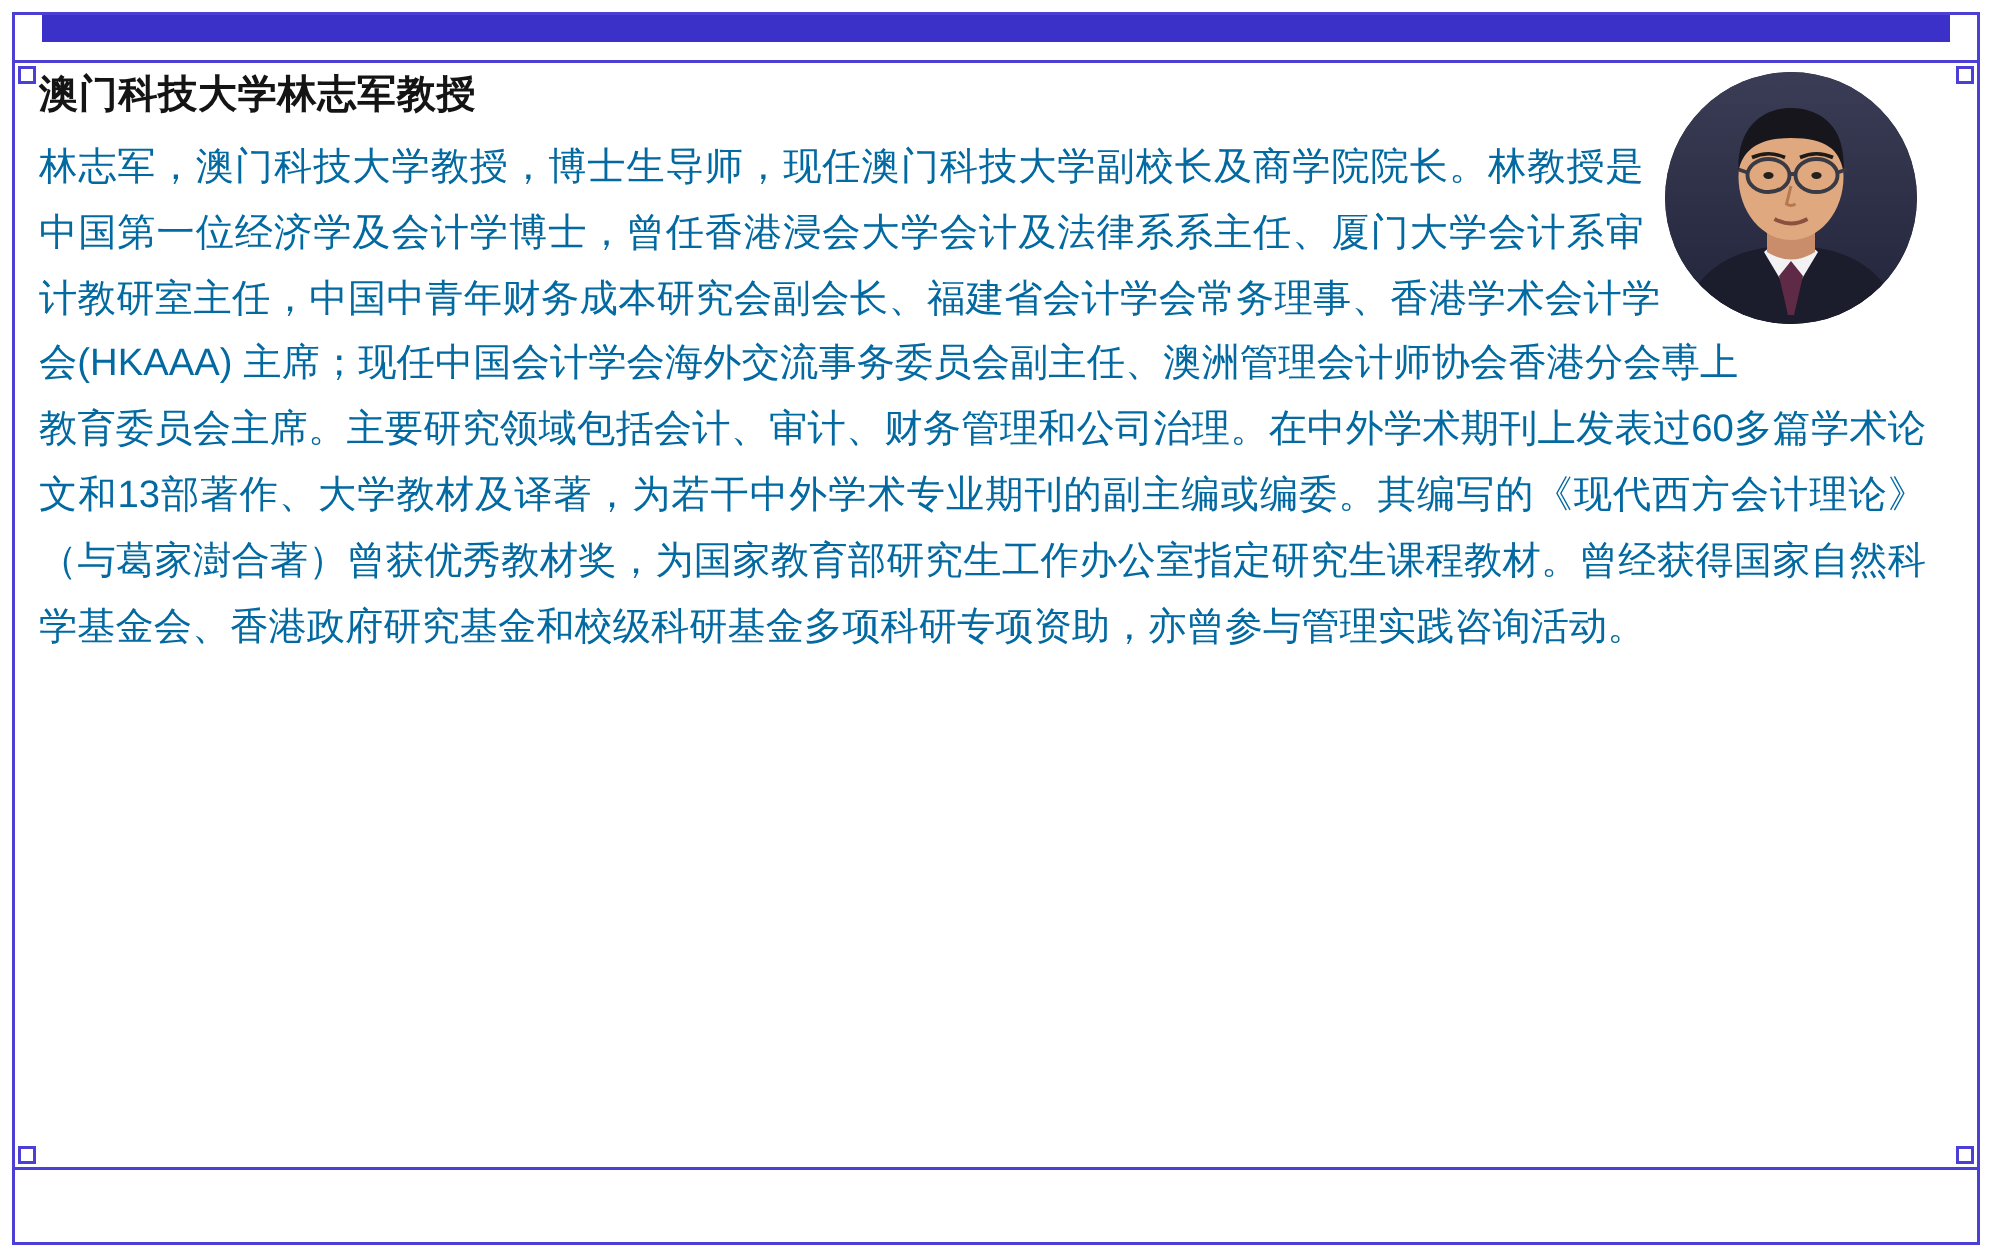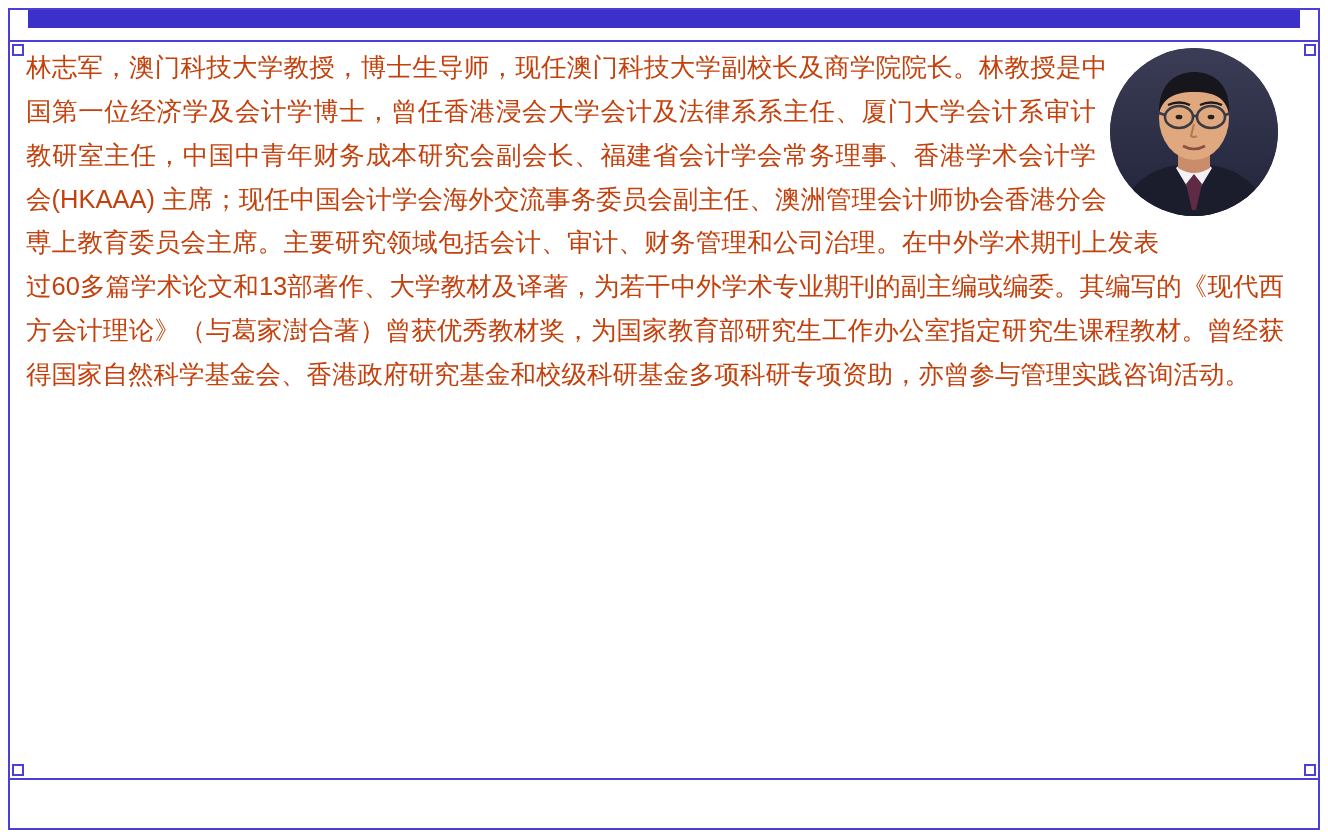--- a/index.html
+++ b/index.html
@@ -94,21 +94,21 @@
     margin: 2px 6px 6px 18px;
     shape-outside: circle(50%);
     overflow: hidden;
     position: relative;
     background: #2d2f45;
   }
 
   .bio-body {
     font-size: 25.5px;
     line-height: 1.72;
-    color: #c2410c;
+    color: #0369a1;
     text-align: justify;
     text-justify: inter-ideograph;
     margin: 0;
   }
   .bio-body p {
     margin: 0;
   }
 </style>
 </head>
 <body>
@@ -167,19 +167,20 @@
 
           <path d="M58 57 Q69 52 80 57" stroke="#1d1a18" stroke-width="2.4" fill="none"></path>
           <path d="M90 57 Q101 52 112 57" stroke="#1d1a18" stroke-width="2.4" fill="none"></path>
 
           <path d="M84 76 L81 88 Q84 90 87 88" stroke="#b4794f" stroke-width="2" fill="none"></path>
           <path d="M73 98 Q84 104 95 98" stroke="#8c4f40" stroke-width="2.6" fill="none"></path>
         </g>
       </svg>
     </div>
 
+    <h1 class="bio-title">澳门科技大学林志军教授</h1>
 
     <div class="bio-body">
       <p>林志军，澳门科技大学教授，博士生导师，现任澳门科技大学副校长及商学院院长。林教授是中国第一位经济学及会计学博士，曾任香港浸会大学会计及法律系系主任、厦门大学会计系审计教研室主任，中国中青年财务成本研究会副会长、福建省会计学会常务理事、香港学术会计学会(HKAAA) 主席；现任中国会计学会海外交流事务委员会副主任、澳洲管理会计师协会香港分会尃上教育委员会主席。主要研究领域包括会计、审计、财务管理和公司治理。在中外学术期刊上发表过60多篇学术论文和13部著作、大学教材及译著，为若干中外学术专业期刊的副主编或编委。其编写的《现代西方会计理论》（与葛家澍合著）曾获优秀教材奖，为国家教育部研究生工作办公室指定研究生课程教材。曾经获得国家自然科学基金会、香港政府研究基金和校级科研基金多项科研专项资助，亦曾参与管理实践咨询活动。</p>
     </div>
 
   </div>
 </div>
 
 </body></html>

